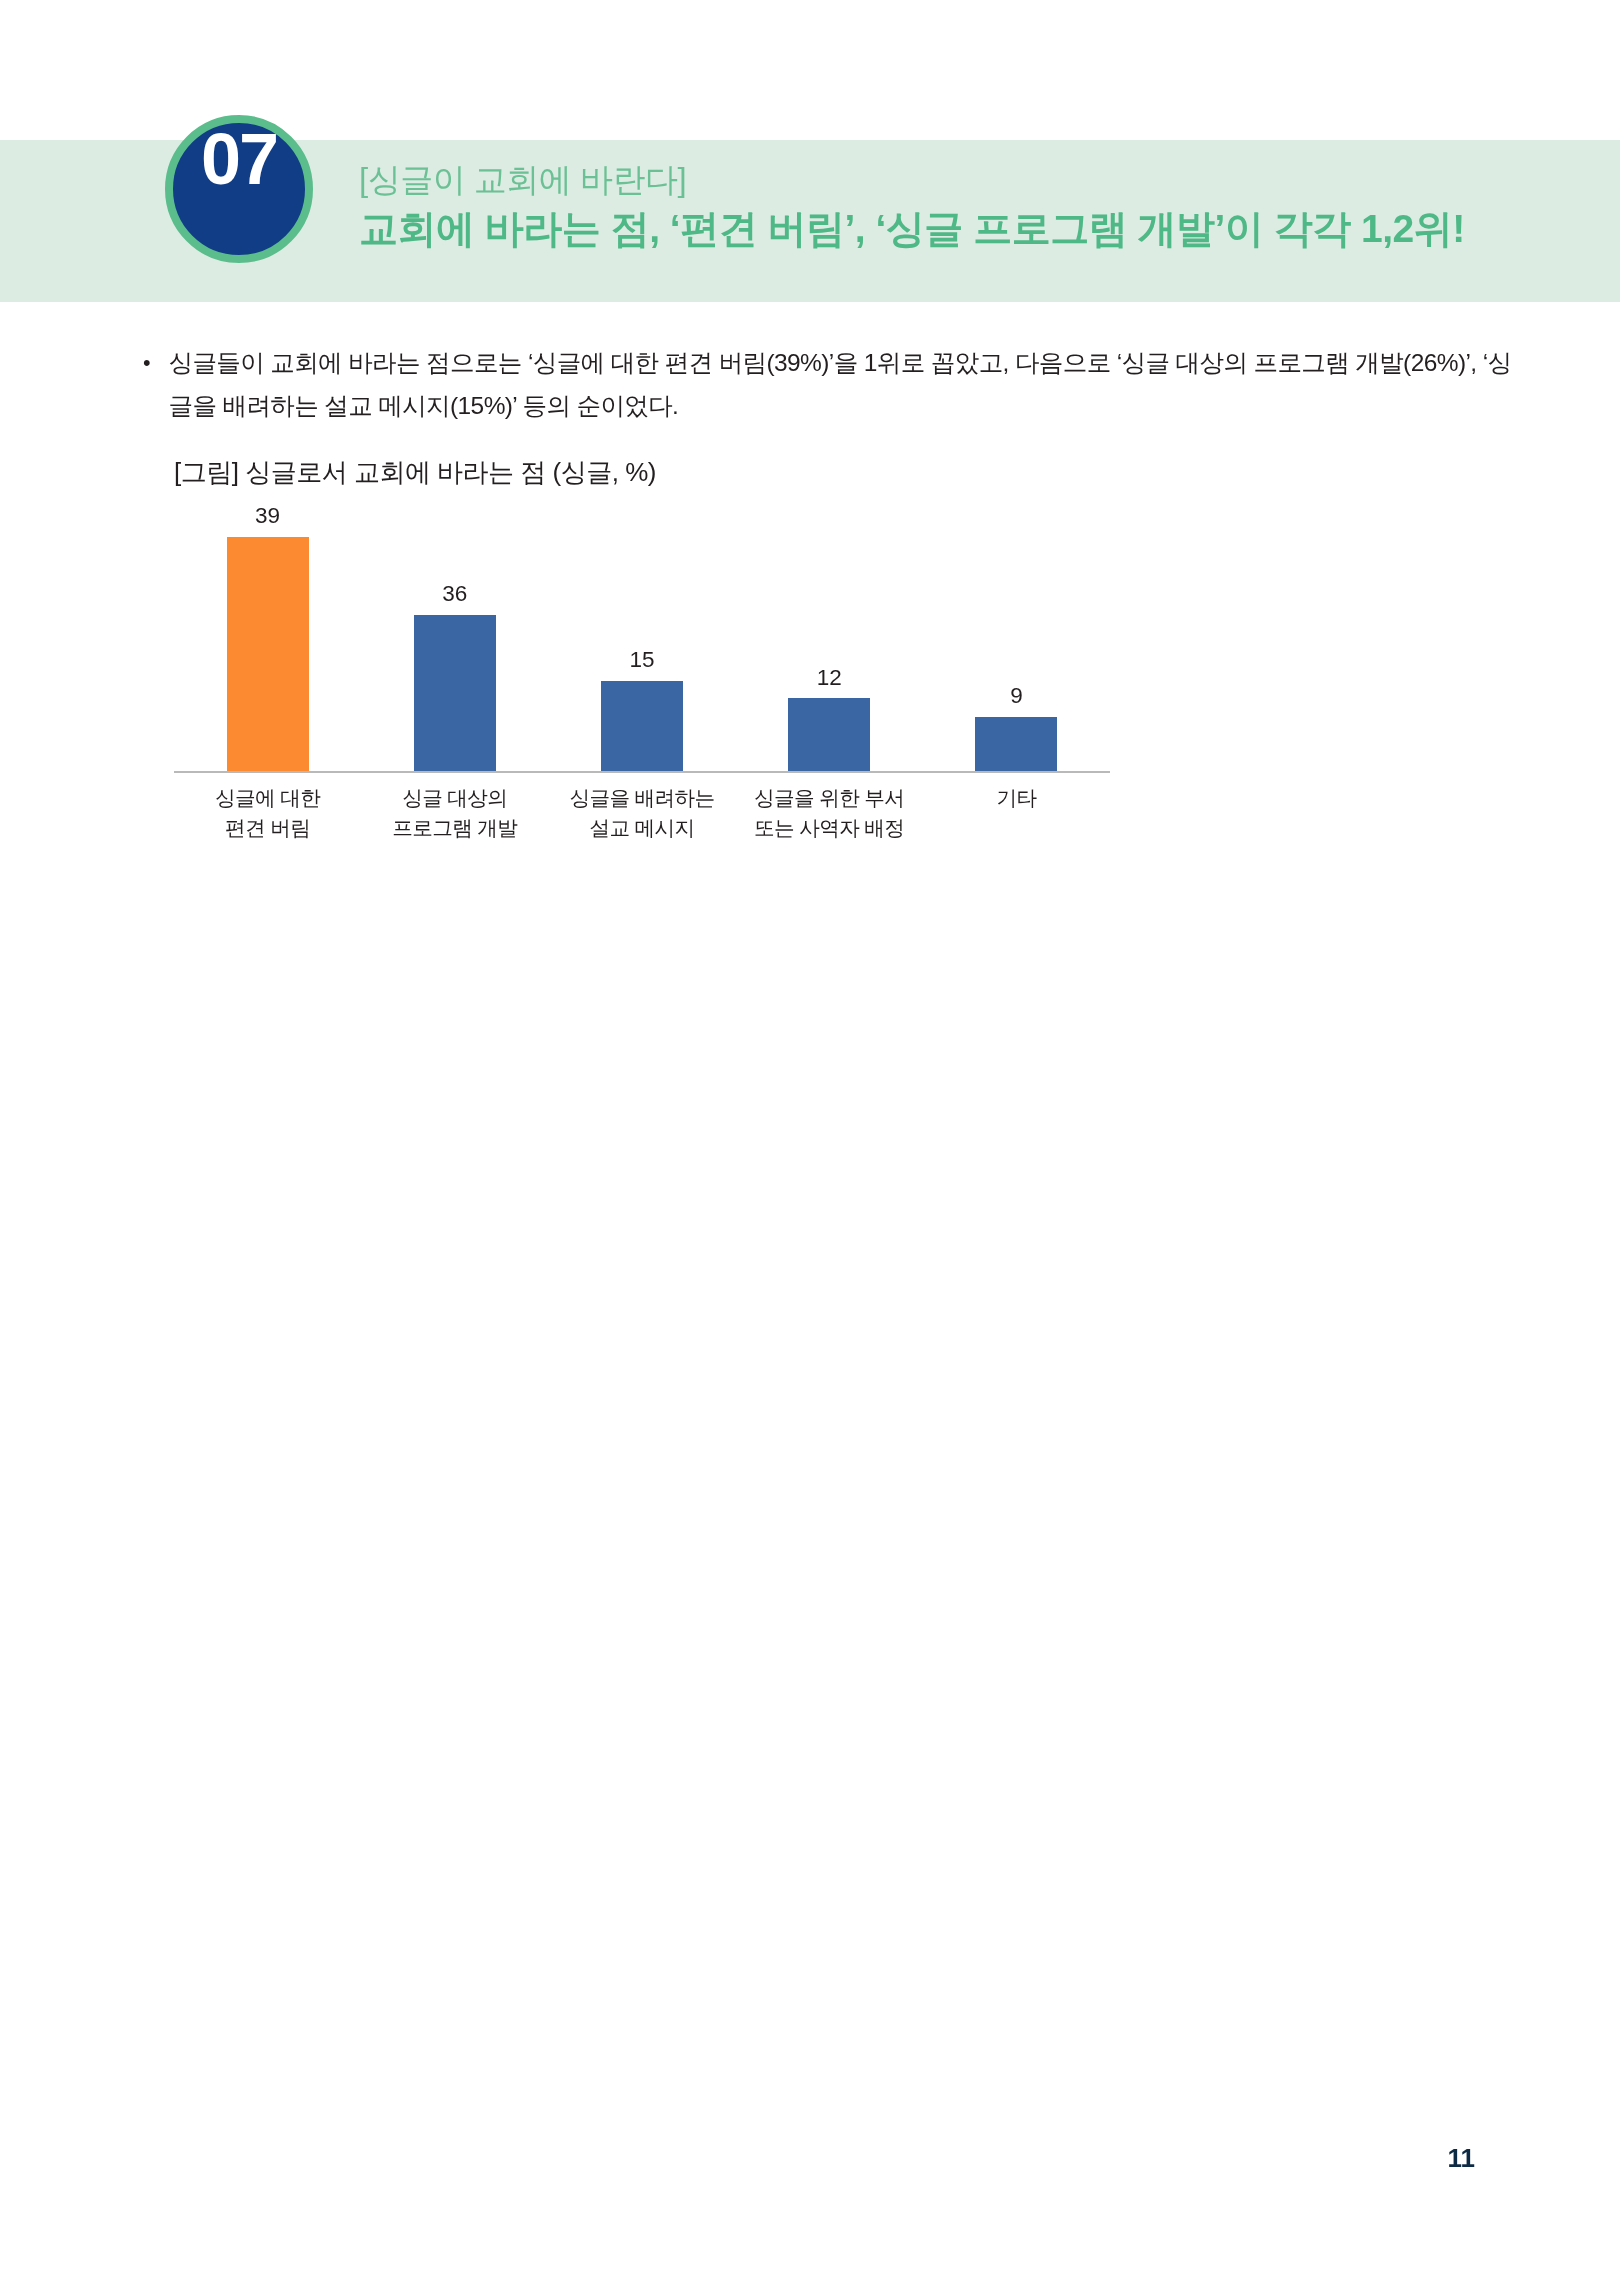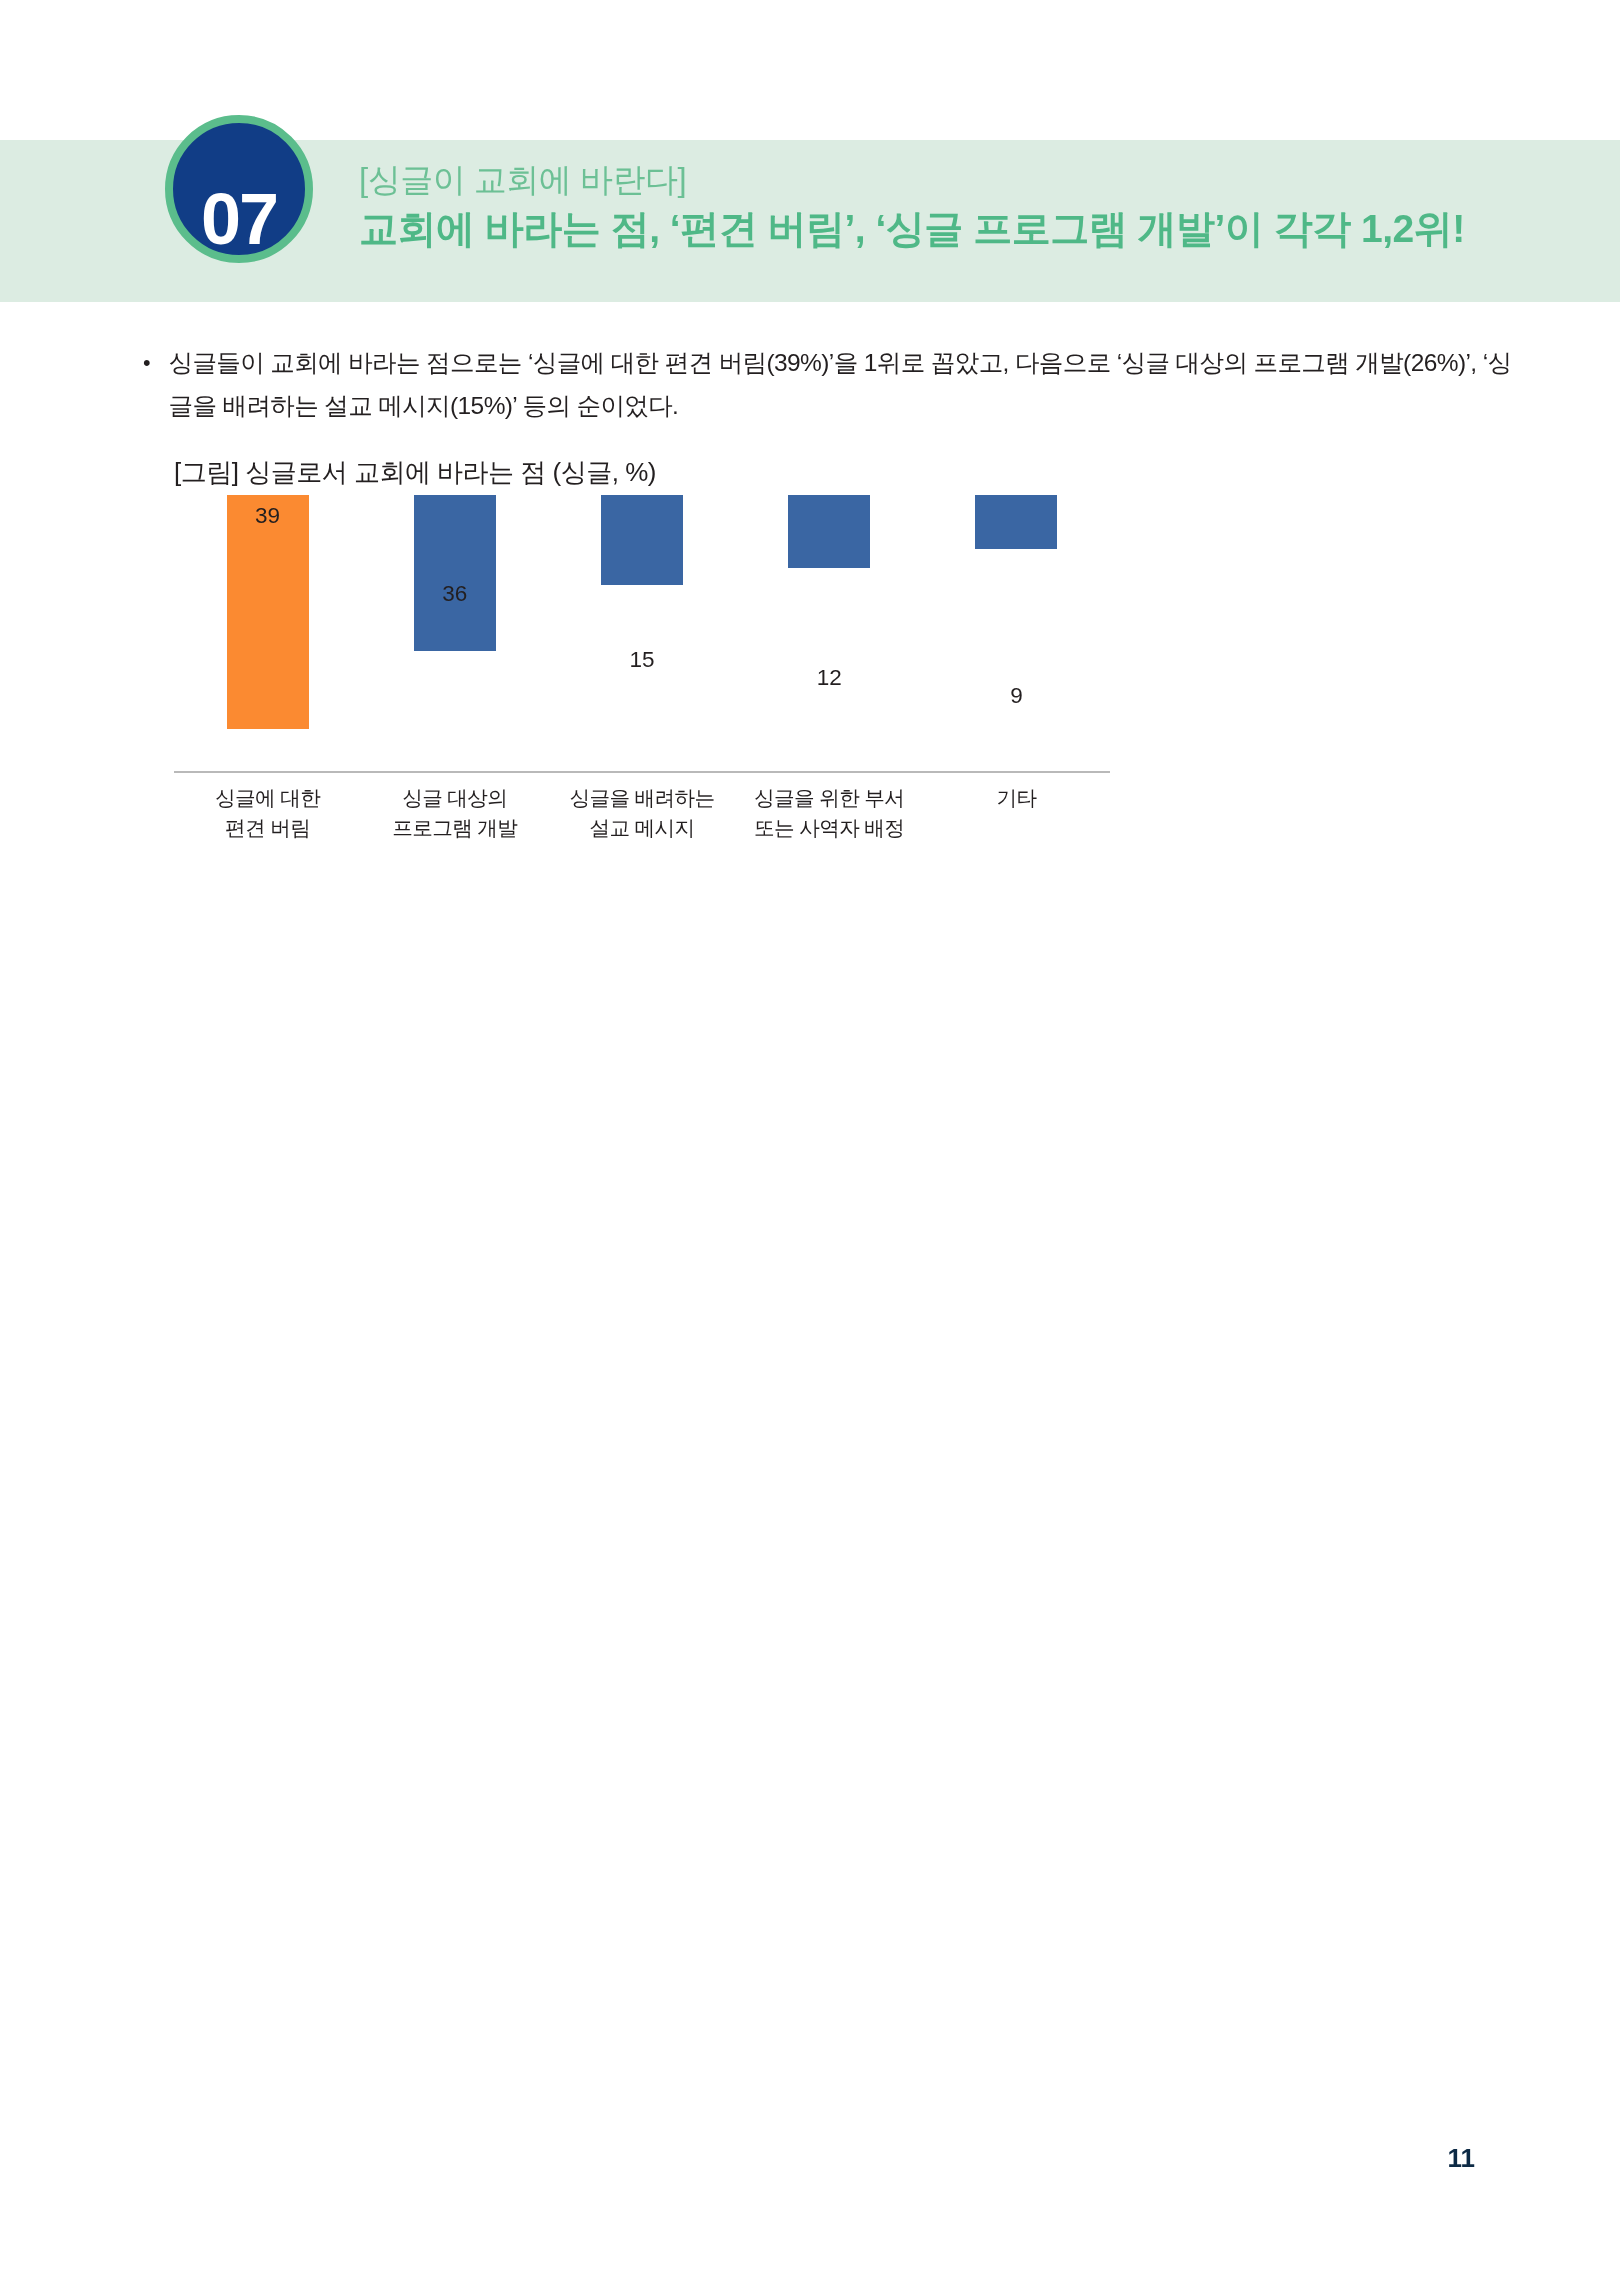--- a/index.html
+++ b/index.html
@@ -38,21 +38,21 @@
     position: absolute;
     left: 165px;
     top: 115px;
     width: 148px;
     height: 148px;
     border-radius: 50%;
     background: #113d86;
     border: 8.8px solid #5bbd8c;
     box-sizing: border-box;
     display: flex;
-    align-items: flex-end;
+    align-items: flex-start;
     justify-content: center;
   }
   .badge-number {
     color: #ffffff;
     font-size: 72px;
     font-weight: bold;
     letter-spacing: -2px;
     line-height: 1;
     font-family: "Liberation Sans", sans-serif;
   }
@@ -149,21 +149,21 @@
     height: 276px;
     display: flex;
     align-items: flex-end;
   }
   .bar-cell {
     flex: 1 1 0;
     height: 100%;
     position: relative;
     display: flex;
     flex-direction: column;
-    justify-content: flex-start;
+    justify-content: flex-end;
     align-items: center;
   }
   .bar-value {
     position: absolute;
     width: 100%;
     text-align: center;
     font-size: 22.5px;
     color: #231f20;
     line-height: 1;
   }

